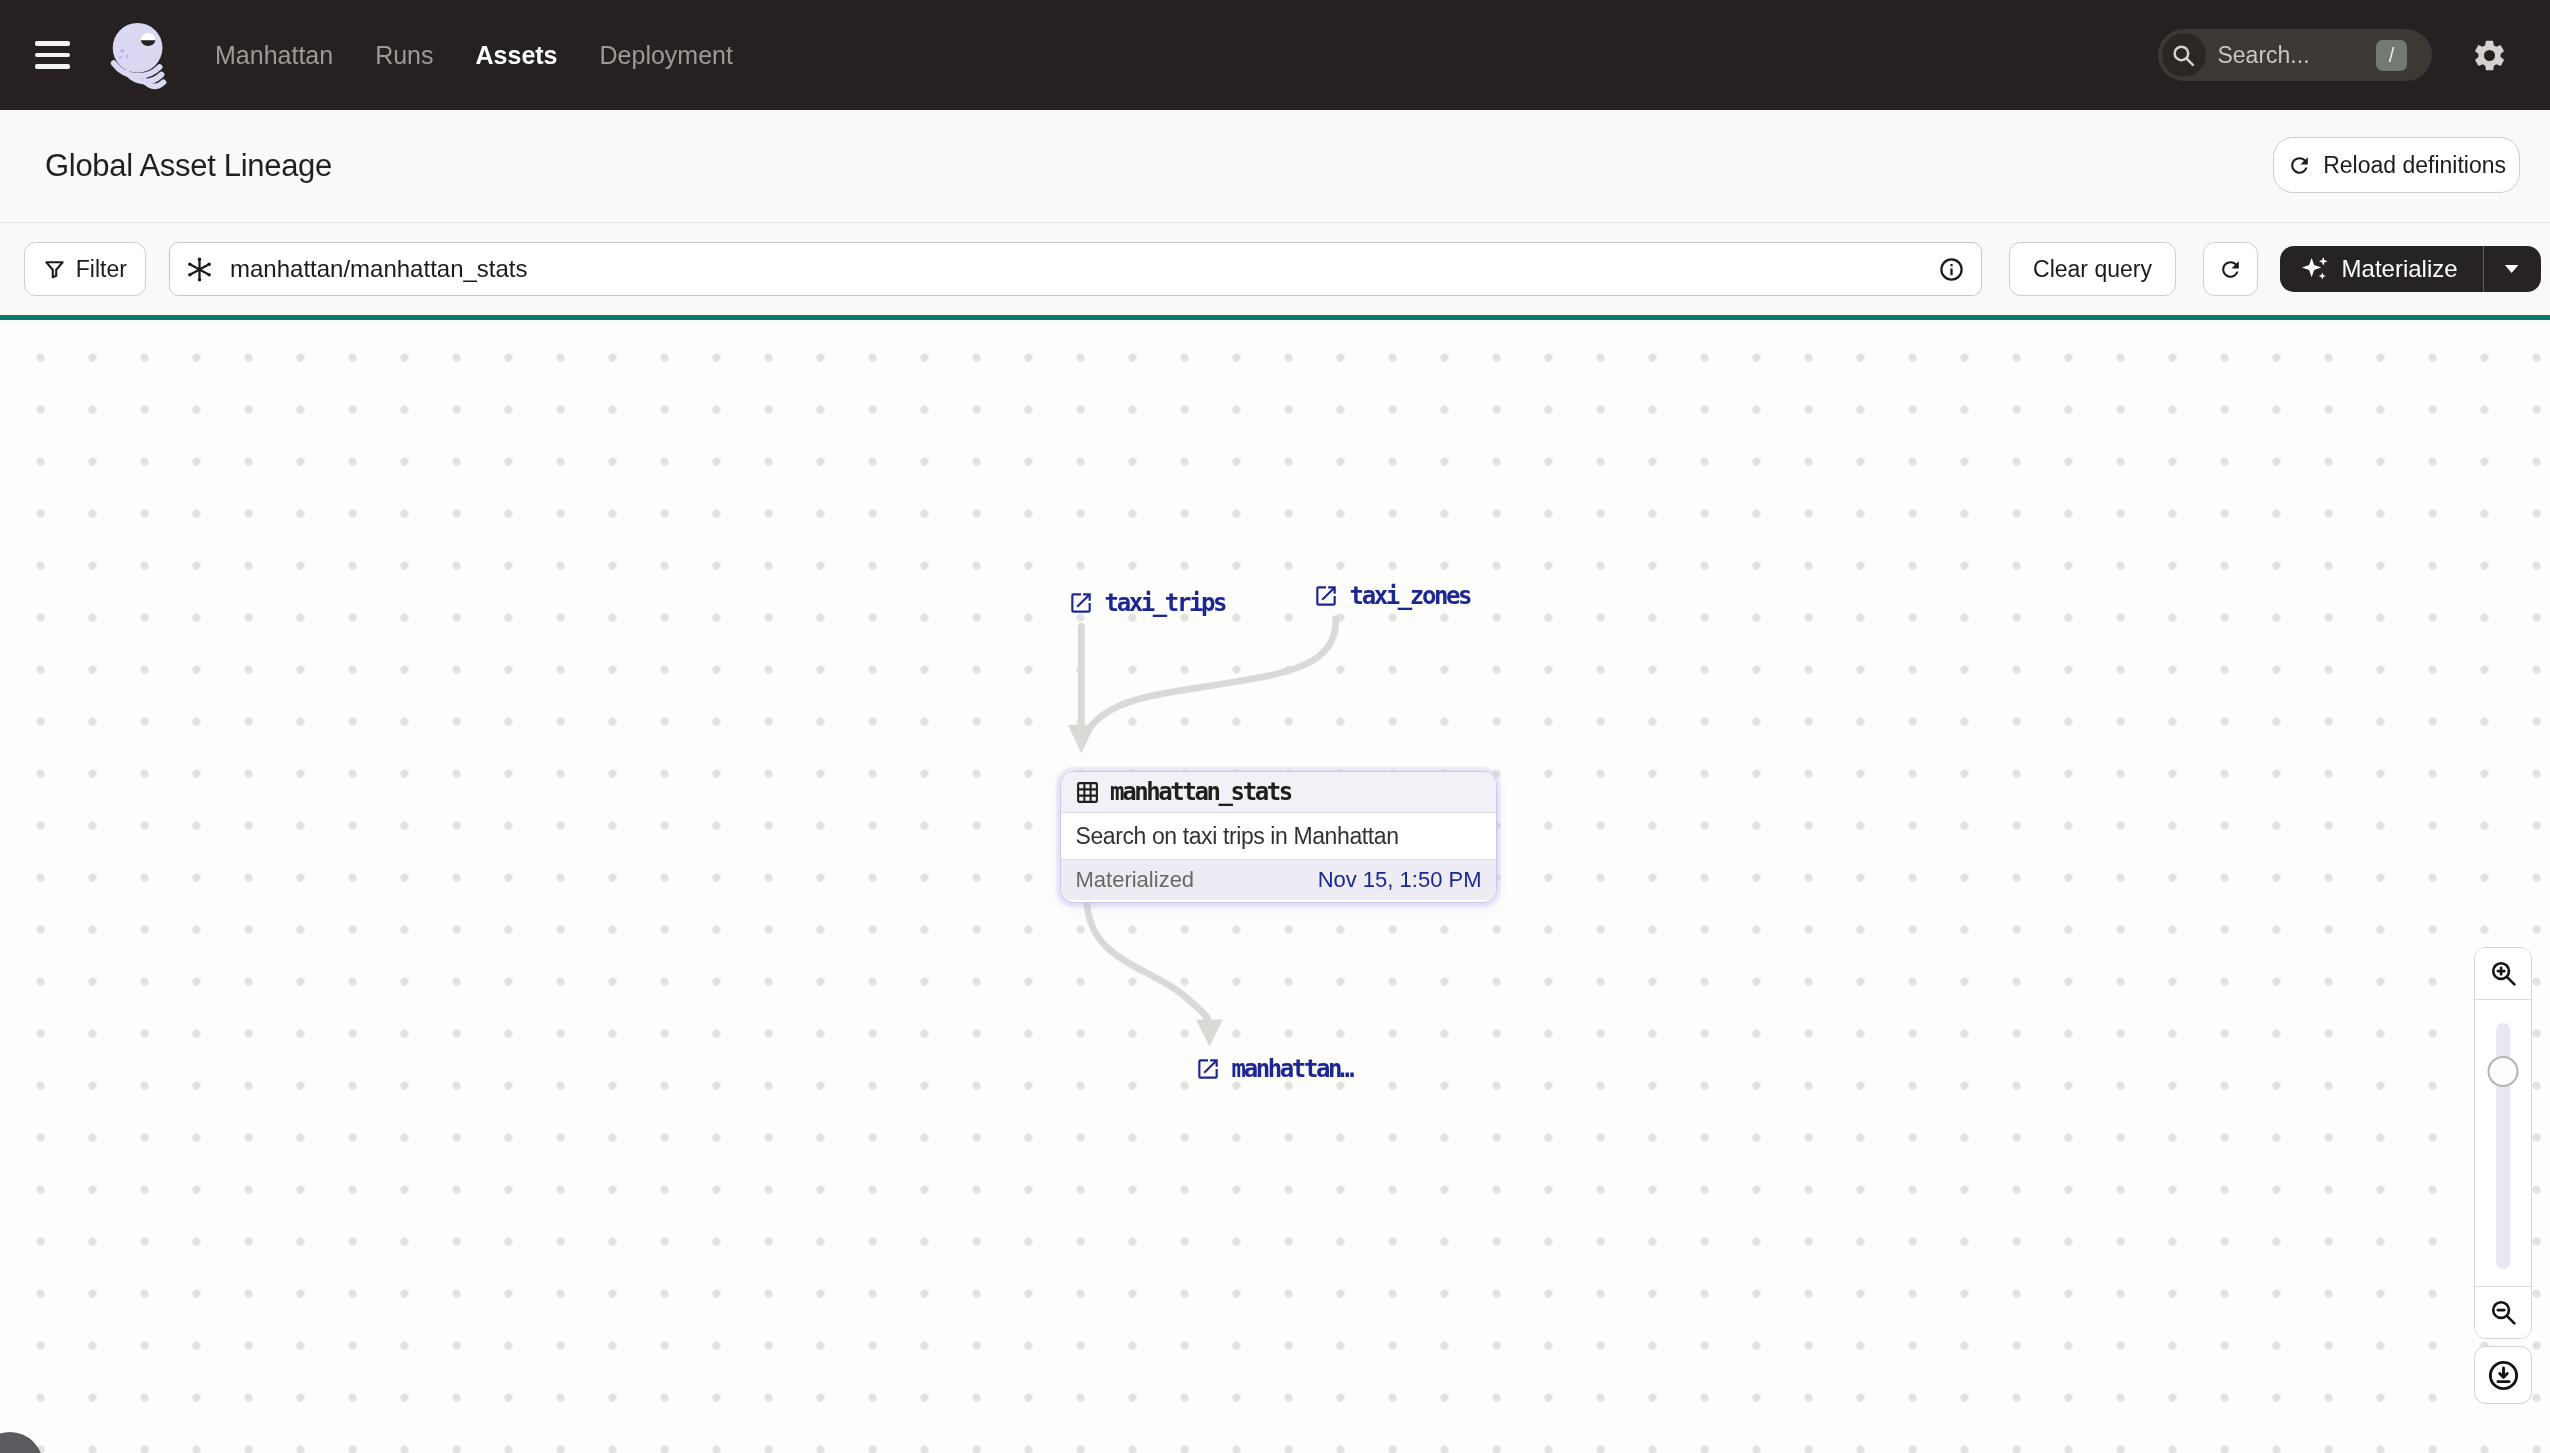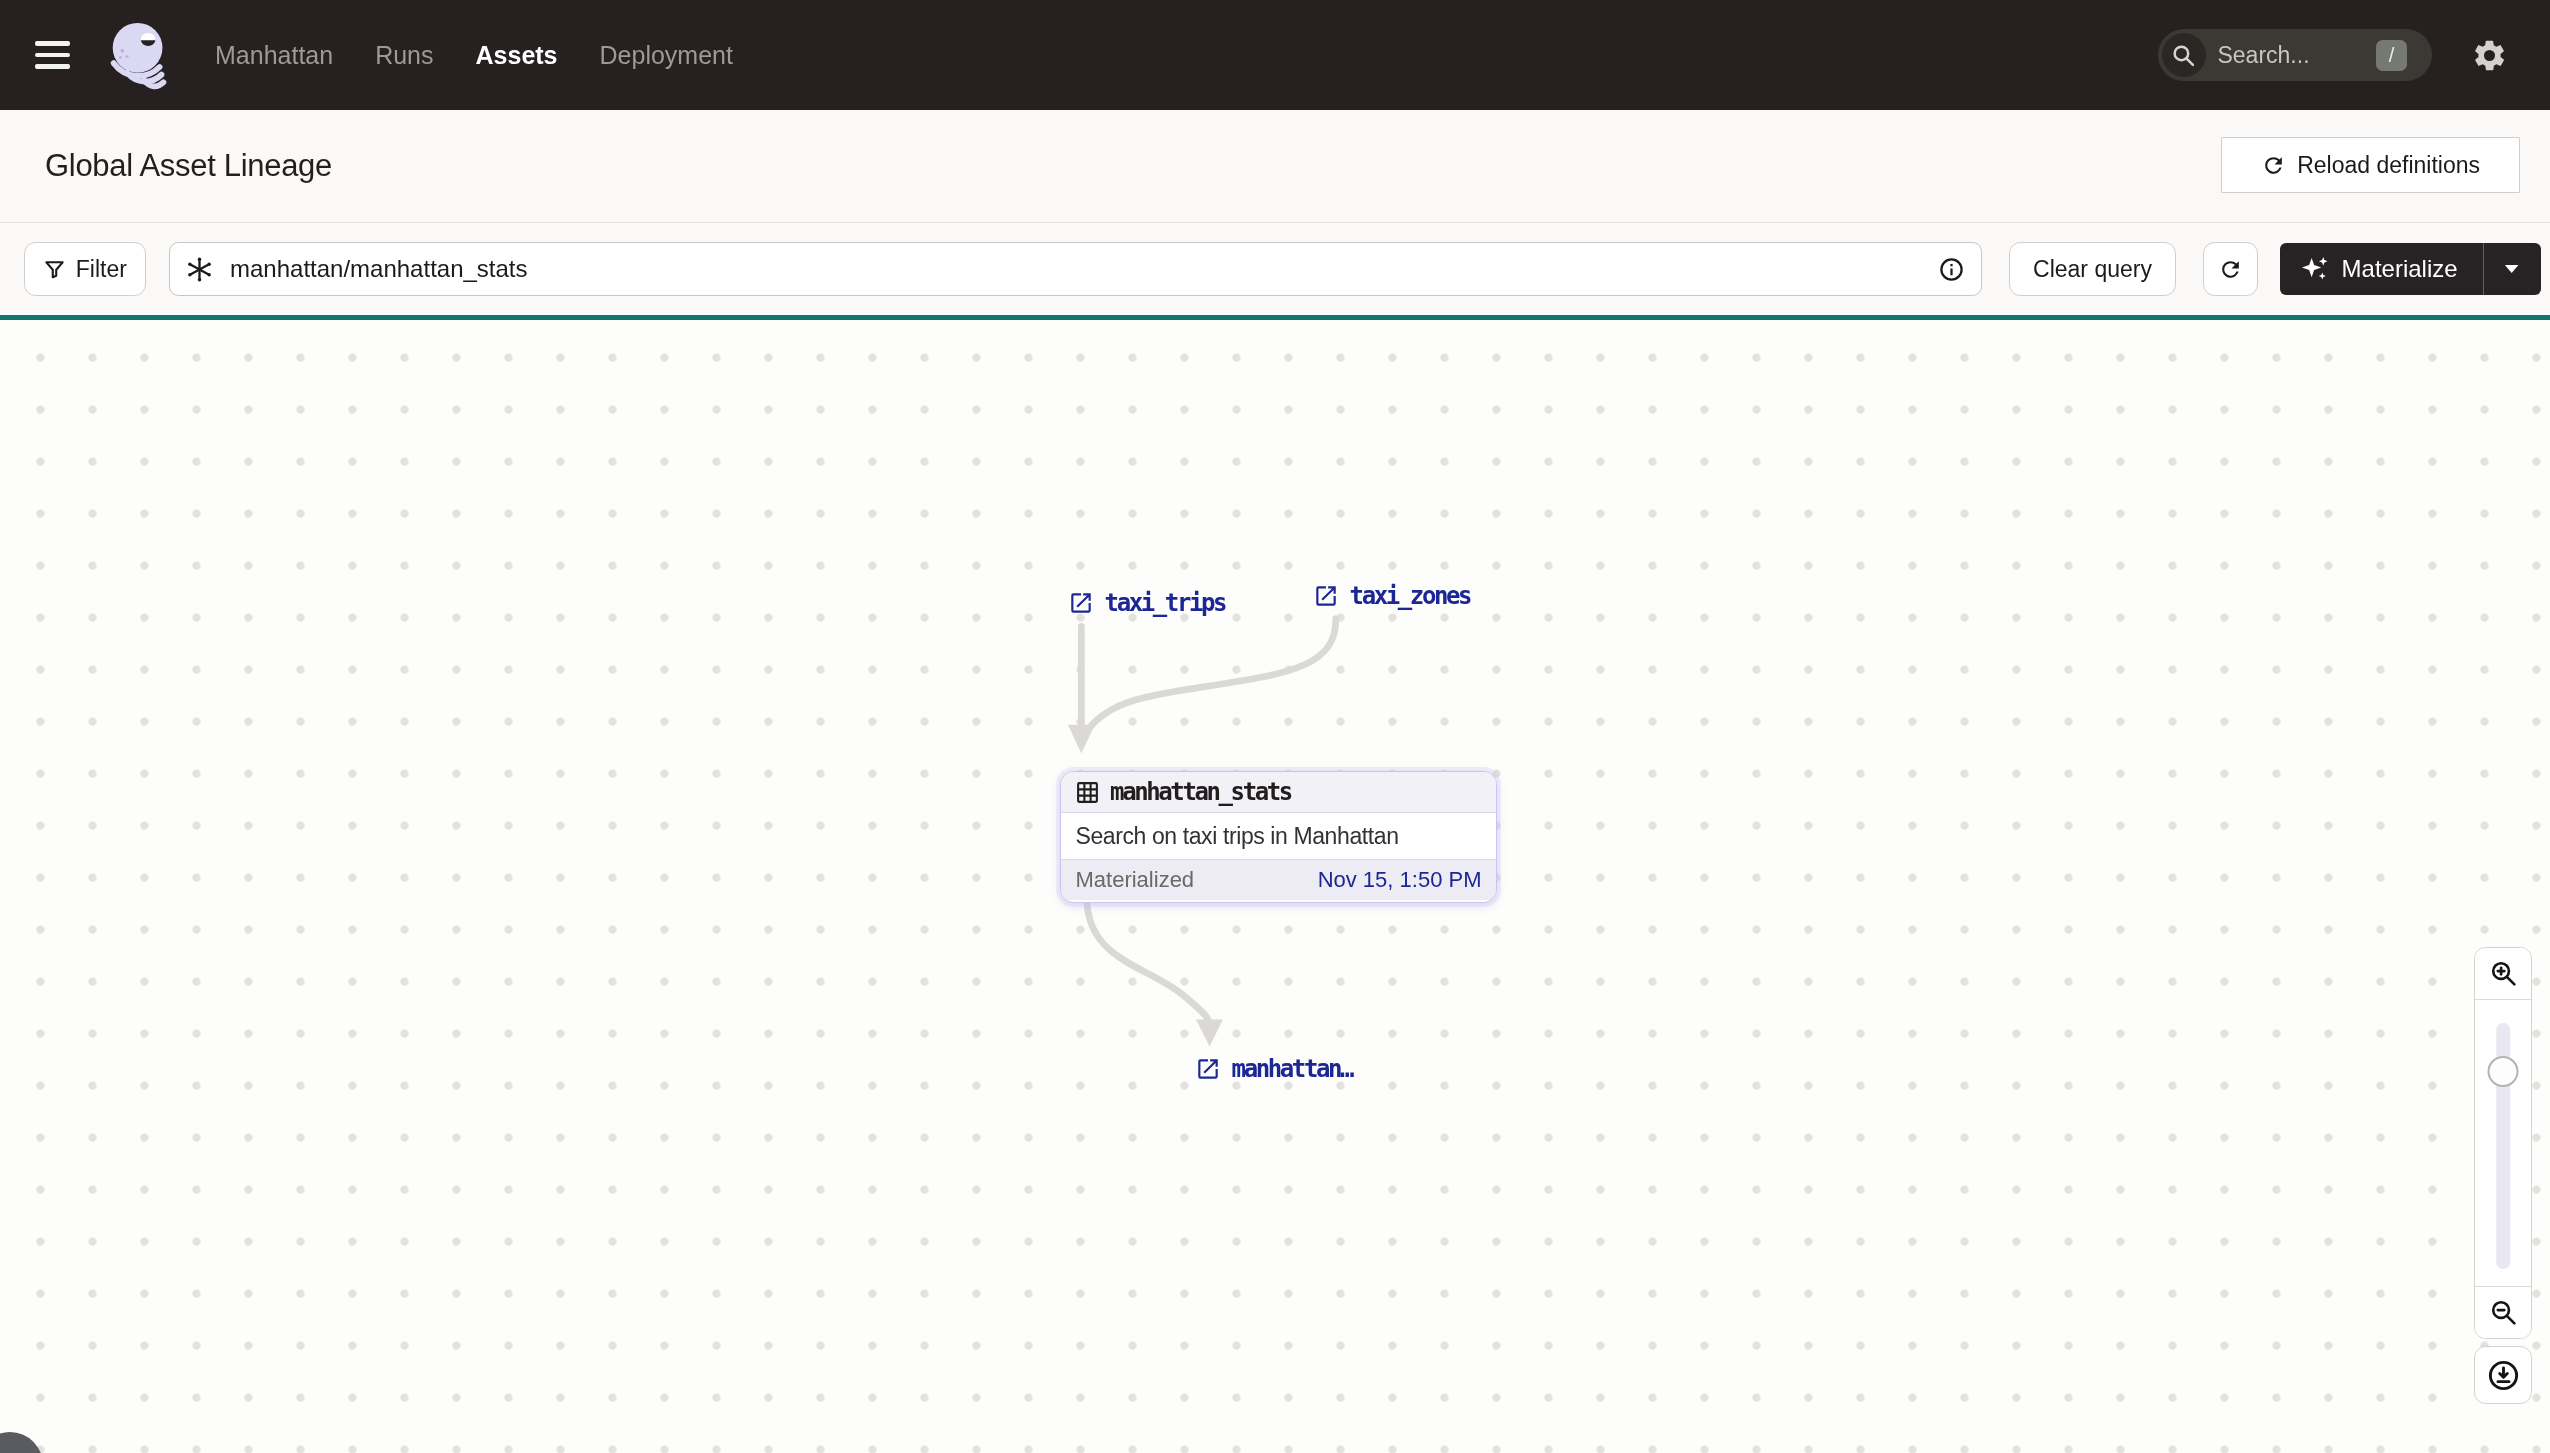--- a/index.html
+++ b/index.html
@@ -28,40 +28,40 @@
     background:#747a70; border-radius:6.7px; color:#eceeea; font-size:20px;
     display:flex; align-items:center; justify-content:center; }
   .gear-btn { background:none; border:none; margin:0 42px 0 39px; cursor:pointer;
     color:#d4d1ce; display:flex; align-items:center; }
 
   
   .page-header { position:absolute; left:0; top:110px; width:2550px; height:113px;
     background:#faf9f7; border-bottom:1px solid #e7e5e2; display:flex; align-items:center; }
   .page-title { margin-left:45px; font-size:31px; font-weight:normal; color:#231f1d;
     letter-spacing:-0.3px; }
-  .reload-btn { position:absolute; right:30px; top:27px; height:56px; padding:0 39px;
-    background:#ffffff; border:1.4px solid #d0cdca; border-radius:1px; cursor:pointer;
+  .reload-btn { position:absolute; right:30px; top:27px; height:56px; padding:0 13px;
+    background:#ffffff; border:1.4px solid #d0cdca; border-radius:20px; cursor:pointer;
     display:flex; align-items:center; gap:11.6px; font-size:23px; color:#1d1b1a; }
 
   
   .toolbar { position:absolute; left:0; top:223px; width:2550px; height:97px;
     background:#faf9f7; border-bottom:5px solid #0f766e; display:flex; align-items:center; }
   .btn { height:54px; background:#fff; border:1.4px solid #d0cdca; border-radius:11.6px;
     display:flex; align-items:center; justify-content:center; gap:9.6px;
     font-size:23px; color:#1d1b1a; cursor:pointer; }
   .filter-btn { margin-left:24px; width:122px; }
   .query-wrap { position:relative; margin-left:23px; width:1813px; height:54px; }
   .query-input { width:100%; height:100%; border:1.4px solid #c9c6c2; border-radius:9.6px;
     background:#fff; font-size:24px; color:#1d1b1a; padding:0 58px 0 60px; outline:none; }
   .query-graph-icon { position:absolute; left:17.3px; top:13.5px; color:#1d1b1a; }
   .query-info-icon { position:absolute; right:17.3px; top:13.5px; color:#1d1b1a; cursor:pointer; }
   .clear-btn { margin-left:27px; width:167px; }
   .refresh-btn { margin-left:27px; width:55px; }
-  .materialize-split { margin-left:22px; height:52px; display:flex; background:#272324;
-    border-radius:6px; overflow:hidden; }
+  .materialize-split { margin-left:22px; height:46px; display:flex; background:#272324;
+    border-radius:14px; overflow:hidden; }
   .materialize-main { display:flex; align-items:center; gap:11.6px; padding:0 25px 0 21px;
     color:#fff; font-size:24px; background:none; border:none; cursor:pointer; }
   .materialize-caret { width:58px; display:flex; align-items:center; justify-content:center;
     border:none; border-left:1.4px solid rgba(255,255,255,0.28); background:none;
     color:#fff; cursor:pointer; }
 
   
   .canvas { position:absolute; left:0; top:320px; width:2550px; height:1133px;
     background-color:#fdfdfc;
     background-image:radial-gradient(circle, #e3e1de 3.9px, transparent 4.3px);

